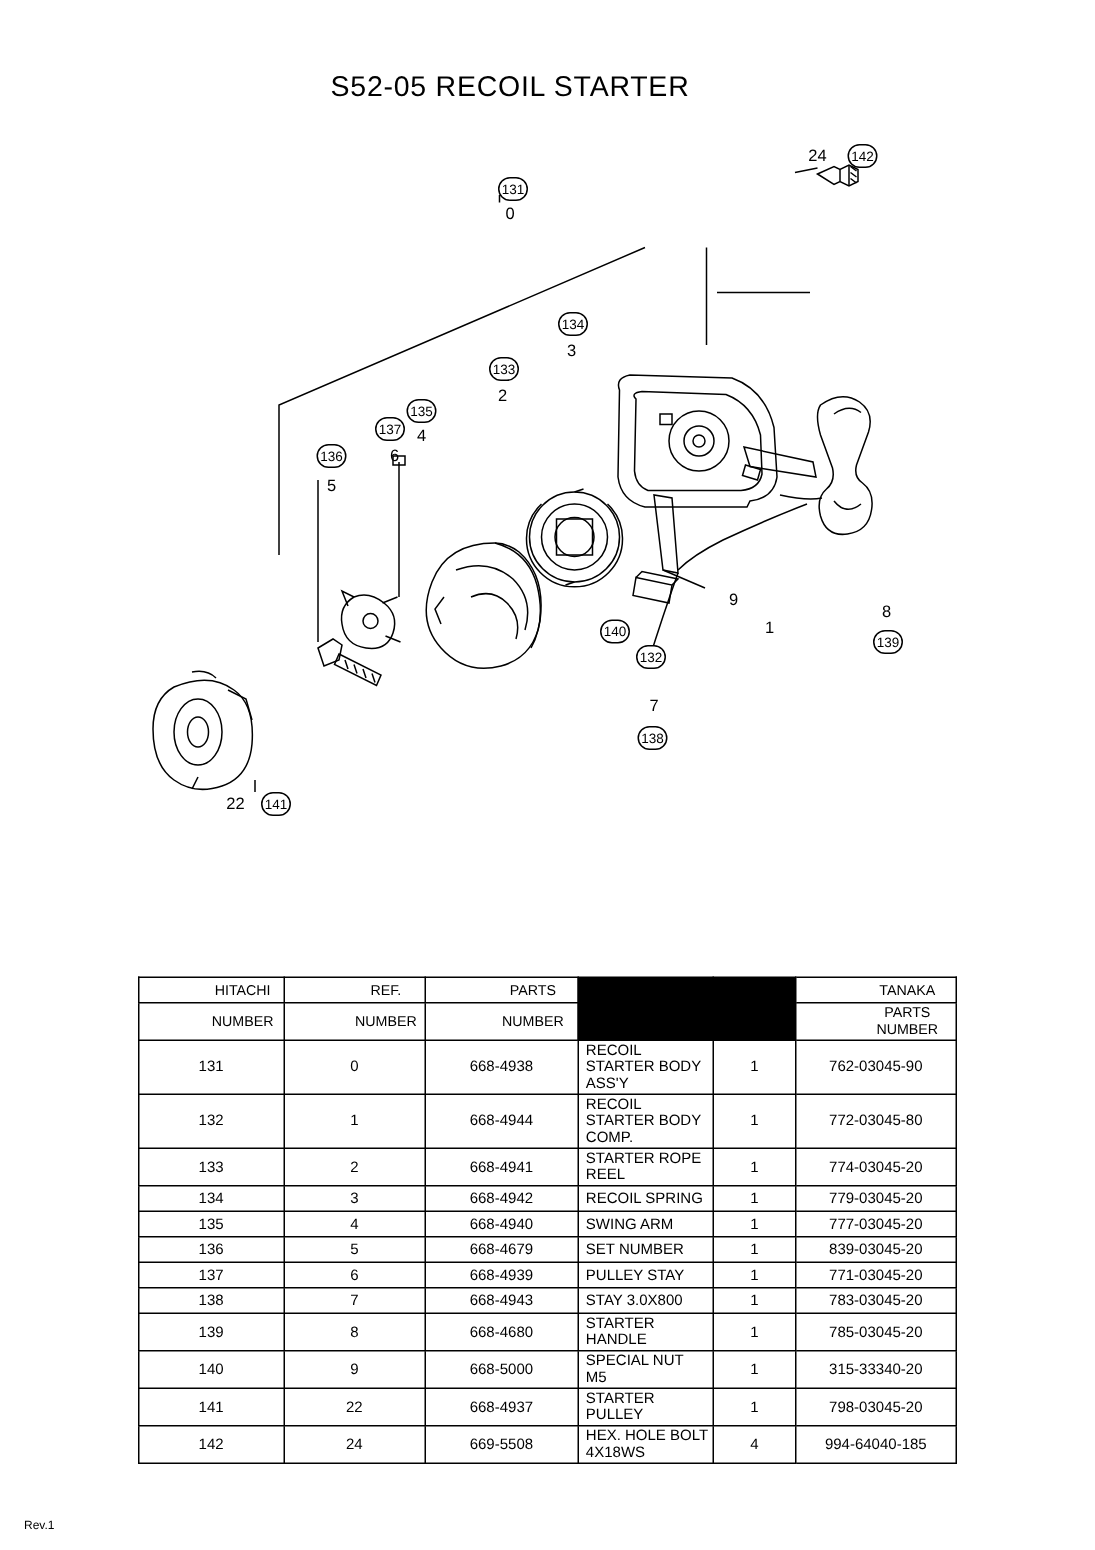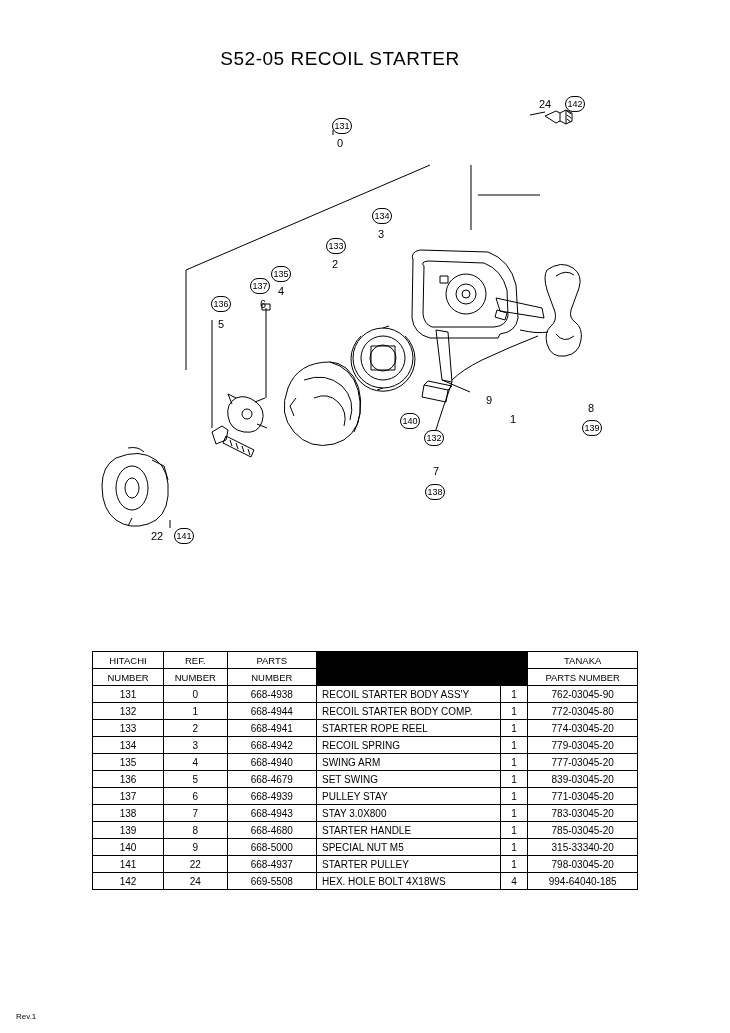--- a/index.html
+++ b/index.html
@@ -70,20 +70,21 @@
   #parts-table td, #parts-table th {
     border: 1px solid #000;
     padding: 1px 3px;
     height: 14px;
     font-weight: normal;
   }
   #parts-table thead th {
     text-align: center;
     font-size: 9.5px;
     line-height: 11px;
+    padding-left: 45px;
   }
   .col-hitachi { width: 66px; text-align: center; }
   .col-ref     { width: 58px; text-align: center; }
   .col-parts   { width: 86px; text-align: center; }
   .col-desc    { width: 186px; text-align: left; padding-left: 5px !important; margin-top: 48px; }
   .col-qty     { width: 22px;  text-align: center; }
   .col-tanaka  { width: 108px; text-align: center; margin-left: 16px; }
   .blackcell { background: #000; }
 
   
@@ -297,21 +298,21 @@
         <td class="col-ref">4</td>
         <td class="col-parts">668-4940</td>
         <td class="col-desc">SWING ARM</td>
         <td class="col-qty">1</td>
         <td class="col-tanaka">777-03045-20</td>
       </tr>
       <tr>
         <td class="col-hitachi">136</td>
         <td class="col-ref">5</td>
         <td class="col-parts">668-4679</td>
-        <td class="col-desc">SET SWING</td>
+        <td class="col-desc">SET NUMBER</td>
         <td class="col-qty">1</td>
         <td class="col-tanaka">839-03045-20</td>
       </tr>
       <tr>
         <td class="col-hitachi">137</td>
         <td class="col-ref">6</td>
         <td class="col-parts">668-4939</td>
         <td class="col-desc">PULLEY STAY</td>
         <td class="col-qty">1</td>
         <td class="col-tanaka">771-03045-20</td>

